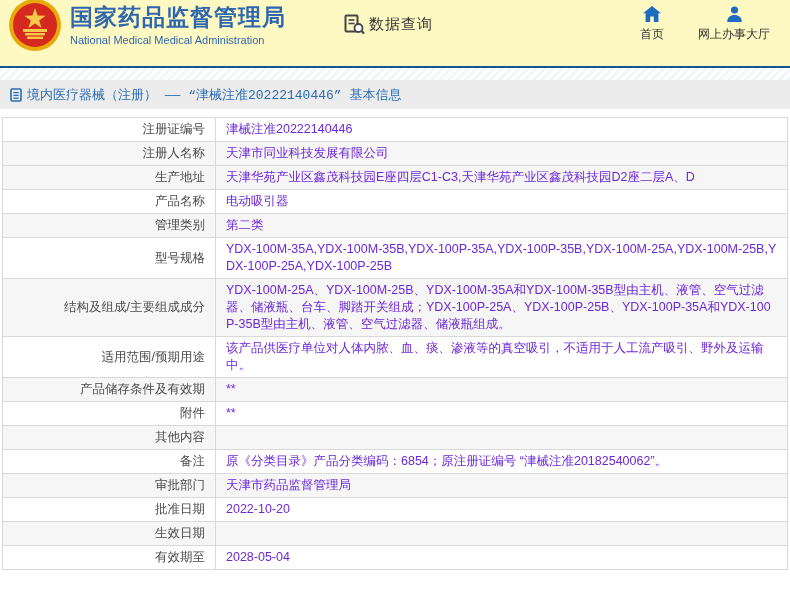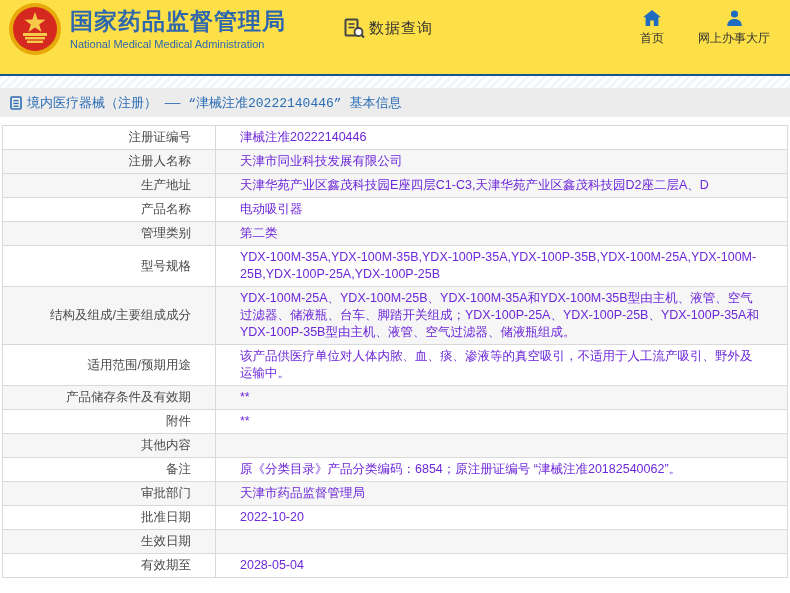--- a/index.html
+++ b/index.html
@@ -1,22 +1,22 @@
 <!DOCTYPE html>
 <html><head>
 <meta charset="utf-8">
 <style>
   * { margin:0; padding:0; box-sizing:border-box; }
   html,body { width:790px; height:593px; background:#fff;
     font-family:"Liberation Sans","DejaVu Sans",sans-serif; }
   body { overflow:hidden; }
 
   
-  .header { display:flex; align-items:center; height:76px; padding:4px 14px 21px 8px;
-    border-bottom:2px solid #17558f; background:#fde047; }
+  .header { display:flex; align-items:center; height:68px; padding:4px 14px 21px 8px;
+    border-bottom:2px solid #17558f; background:#fef9c3; }
   .emblem { width:54px; height:54px; flex:0 0 54px; }
   .title-block { margin-left:8px; }
   .org-zh { font-size:23px; font-weight:bold; color:#2e67ad; letter-spacing:1px; line-height:28px; }
   .org-en { font-size:11px; color:#2e67ad; line-height:14px; margin-top:2px; }
   .dq { display:flex; align-items:center; margin-left:58px; cursor:pointer; }
   .dq-label { font-size:15px; color:#333; margin-left:4px; letter-spacing:1px; }
   .nav { margin-left:auto; display:flex; gap:34px; align-items:flex-end; padding-right:6px; }
   .nav-item { display:flex; flex-direction:column; align-items:center; cursor:pointer; }
   .nav-item .nav-label { font-size:12px; color:#333; margin-top:4px; white-space:nowrap; }
 
@@ -24,21 +24,21 @@
   .hatch { height:12px; background:repeating-linear-gradient(135deg,#f3f6f9 0 3px,#ffffff 3px 6px); }
 
   
   .crumb-bar { height:29px; background:#ececec; display:flex; align-items:center; padding:0 10px; }
   .crumb-text { font-size:13px; color:#2a6db5; margin-left:5px;font-family:Liberation Mono, monospace; }
 
   
   .table-wrap { padding:8px 2px 0 2px; }
   table.info { width:100%; border-collapse:collapse; table-layout:fixed; }
   table.info td { border:1px solid #d9d9d9; font-size:12.5px; line-height:17px;
-    padding:3px 24px; vertical-align:middle; word-break:break-all;margin-top:39px; }
+    padding:3px 10px; vertical-align:middle; word-break:break-all;margin-top:39px; }
   td.label-cell { width:213px; text-align:right; color:#4a4a4a; padding-right:13px;
     word-break:keep-all; }
   td.value-cell { color:#6d28d9; padding-left:12px; }
   tr.alt td { background:#f6f6f6; }
 </style>
 </head>
 <body>
 
 <div class="header">
   <svg class="emblem" viewBox="0 0 54 54">

